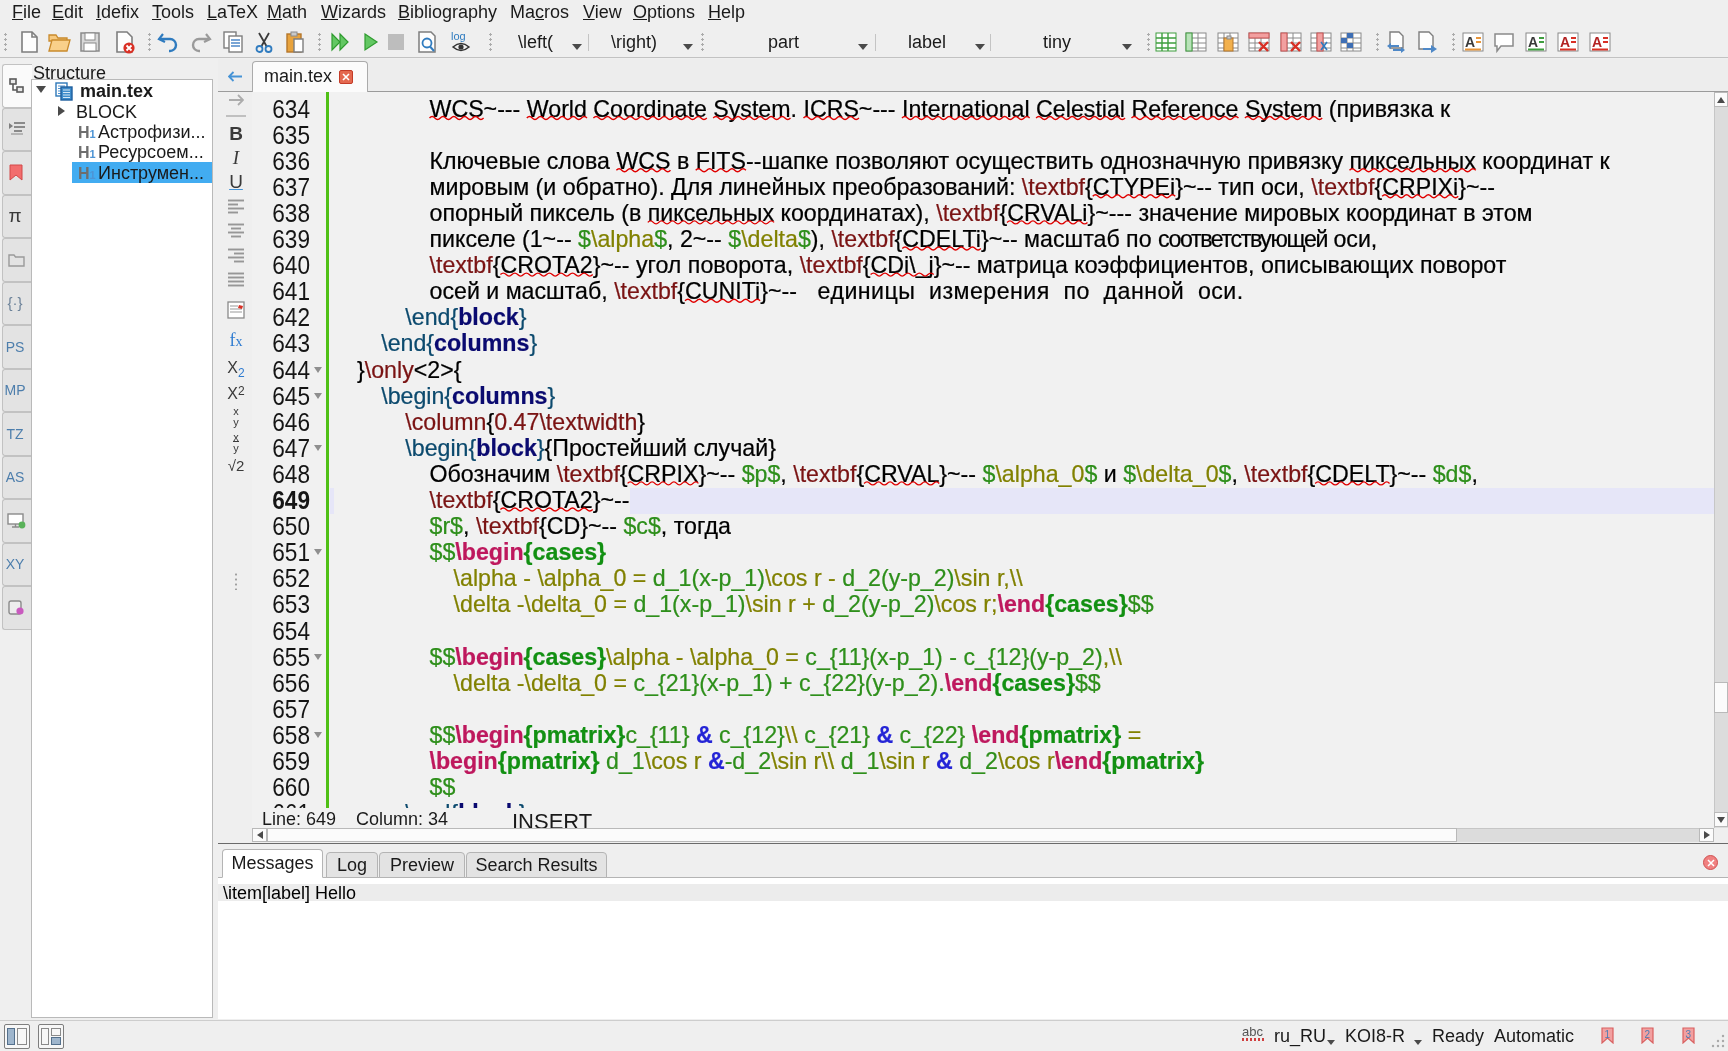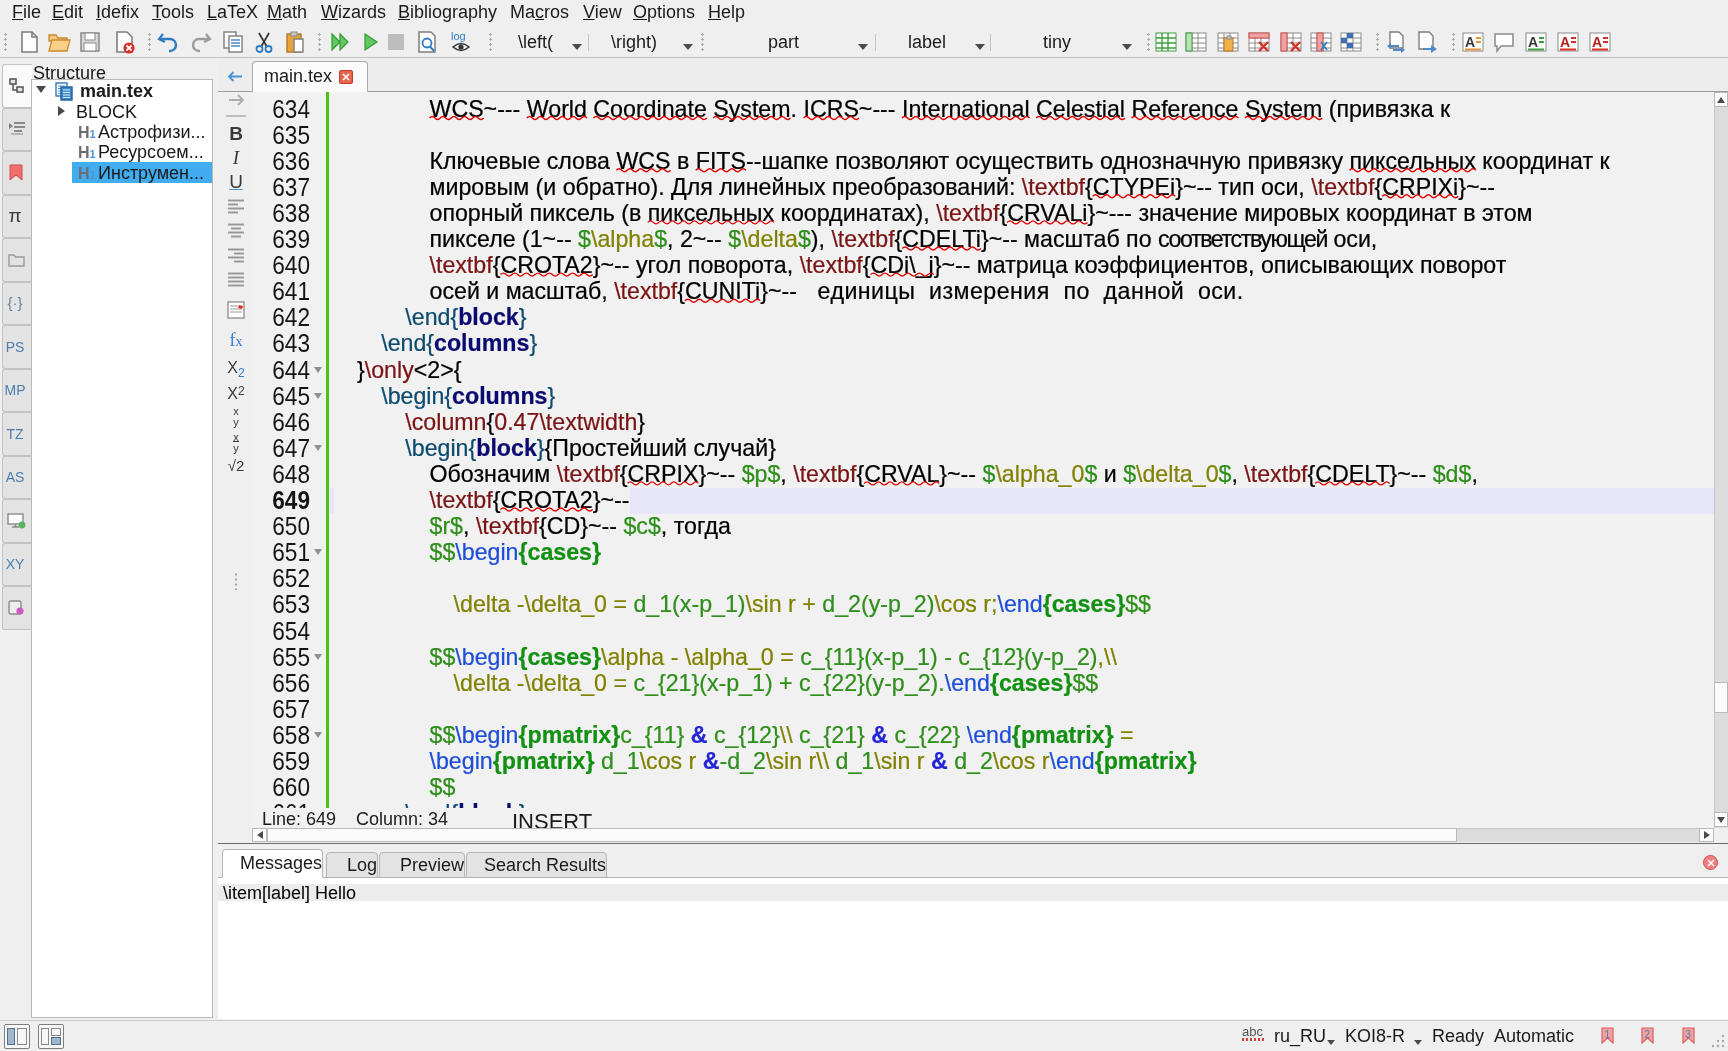--- a/index.html
+++ b/index.html
@@ -23,29 +23,29 @@
 
 .edline{position:absolute;white-space:pre;font-size:23.2px;line-height:26.1px;height:26.1px;color:#000;-webkit-text-stroke:0.22px currentColor;}
 .lnum{position:absolute;width:58px;text-align:right;font-size:26px;line-height:26.1px;color:#151515;
  transform:scaleX(.87);transform-origin:100% 50%;}
 .k{color:#7A1313}
 .bb{color:#0c4a6e;font-weight:normal}
 .env{color:#0A0A70;font-weight:bold}
 .g{color:#2E8F1B}
 .ge{color:#129012;font-weight:bold}
 .m{color:#818100}
-.mb{color:#1d4ed8;font-weight:normal}
+.mb{color:#be185d;font-weight:bold}
 .amp{color:#2424D6;font-weight:bold}
 .w{}
 .fold{position:absolute;width:0;height:0;border-left:4.5px solid transparent;border-right:4.5px solid transparent;border-top:6px solid #8F8F8F;}
 
 .sbtn{position:absolute;background:#FBFBFB;border:1px solid #B9B9B9;}
 .tri{position:absolute;width:0;height:0;}
 
-.mtab{position:absolute;font-size:18px;text-align:right;border:1px solid #B4B4B4;background:#E3E3E3;border-radius:4px 4px 0 0;}
+.mtab{position:absolute;font-size:18px;text-align:center;border:1px solid #B4B4B4;background:#E3E3E3;border-radius:4px 4px 0 0;}
 .vicon{position:absolute;left:222px;width:28px;text-align:center;color:#3A3A3A;}
 </style></head><body>
 <div class="menu">
     <span style="left:12px"><u>F</u>ile</span>
     <span style="left:52px"><u>E</u>dit</span>
     <span style="left:96px"><u>I</u>defix</span>
     <span style="left:152px"><u>T</u>ools</span>
     <span style="left:207px"><u>L</u>aTeX</span>
     <span style="left:267px"><u>M</u>ath</span>
     <span style="left:321px"><u>W</u>izards</span>
@@ -368,20 +368,21 @@
       <div class="lnum" style="left:34px;top:368.9px;">648</div>
       <div class="edline" style="left:211.5px;top:368.9px">Обозначим <span class="k">\textbf</span>{<span class="w">CRPIX</span>}~-- <span class="g">$p$</span>, <span class="k">\textbf</span>{<span class="w">CRVAL</span>}~-- <span class="g">$</span><span class="m">\alpha_0</span><span class="g">$</span> и <span class="g">$</span><span class="m">\delta_0</span><span class="g">$</span>, <span class="k">\textbf</span>{<span class="w">CDELT</span>}~-- <span class="g">$d$</span>,</div>
       <div class="lnum" style="left:34px;top:395.0px;font-weight:bold;">649</div>
       <div class="edline" style="left:211.5px;top:395.0px"><span class="k">\textbf</span>{<span class="w">CROTA2</span>}~--</div>
       <div class="lnum" style="left:34px;top:421.1px;">650</div>
       <div class="edline" style="left:211.5px;top:421.1px"><span class="g">$r$</span>, <span class="k">\textbf</span>{CD}~-- <span class="g">$c$</span>, тогда</div>
       <div class="lnum" style="left:34px;top:447.2px;">651</div>
       <div class="fold" style="left:96px;top:457.2px"></div>
       <div class="edline" style="left:211.5px;top:447.2px"><span class="g">$$</span><span class="mb">\begin</span><span class="ge">{cases}</span></div>
       <div class="lnum" style="left:34px;top:473.3px;">652</div>
+      <div class="edline" style="left:235.6px;top:473.3px"><span class="m">\alpha - \alpha_0 = </span><span class="g">d_1(x-p_1)</span><span class="m">\cos r - </span><span class="g">d_2(y-p_2)</span><span class="m">\sin r,\\</span></div>
       <div class="lnum" style="left:34px;top:499.4px;">653</div>
       <div class="edline" style="left:235.6px;top:499.4px"><span class="m">\delta -\delta_0 = </span><span class="g">d_1(x-p_1)</span><span class="m">\sin r + </span><span class="g">d_2(y-p_2)</span><span class="m">\cos r;</span><span class="mb">\end</span><span class="ge">{cases}</span><span class="g">$$</span></div>
       <div class="lnum" style="left:34px;top:525.5px;">654</div>
       <div class="lnum" style="left:34px;top:551.6px;">655</div>
       <div class="fold" style="left:96px;top:561.6px"></div>
       <div class="edline" style="left:211.5px;top:551.6px"><span class="g">$$</span><span class="mb">\begin</span><span class="ge">{cases}</span><span class="m">\alpha - \alpha_0 = </span><span class="g">c_{11}(x-p_1) - c_{12}(y-p_2)</span><span class="m">,\\</span></div>
       <div class="lnum" style="left:34px;top:577.7px;">656</div>
       <div class="edline" style="left:235.6px;top:577.7px"><span class="m">\delta -\delta_0 = </span><span class="g">c_{21}(x-p_1) + c_{22}(y-p_2).</span><span class="mb">\end</span><span class="ge">{cases}</span><span class="g">$$</span></div>
       <div class="lnum" style="left:34px;top:603.8px;">657</div>
       <div class="lnum" style="left:34px;top:629.9px;">658</div>

